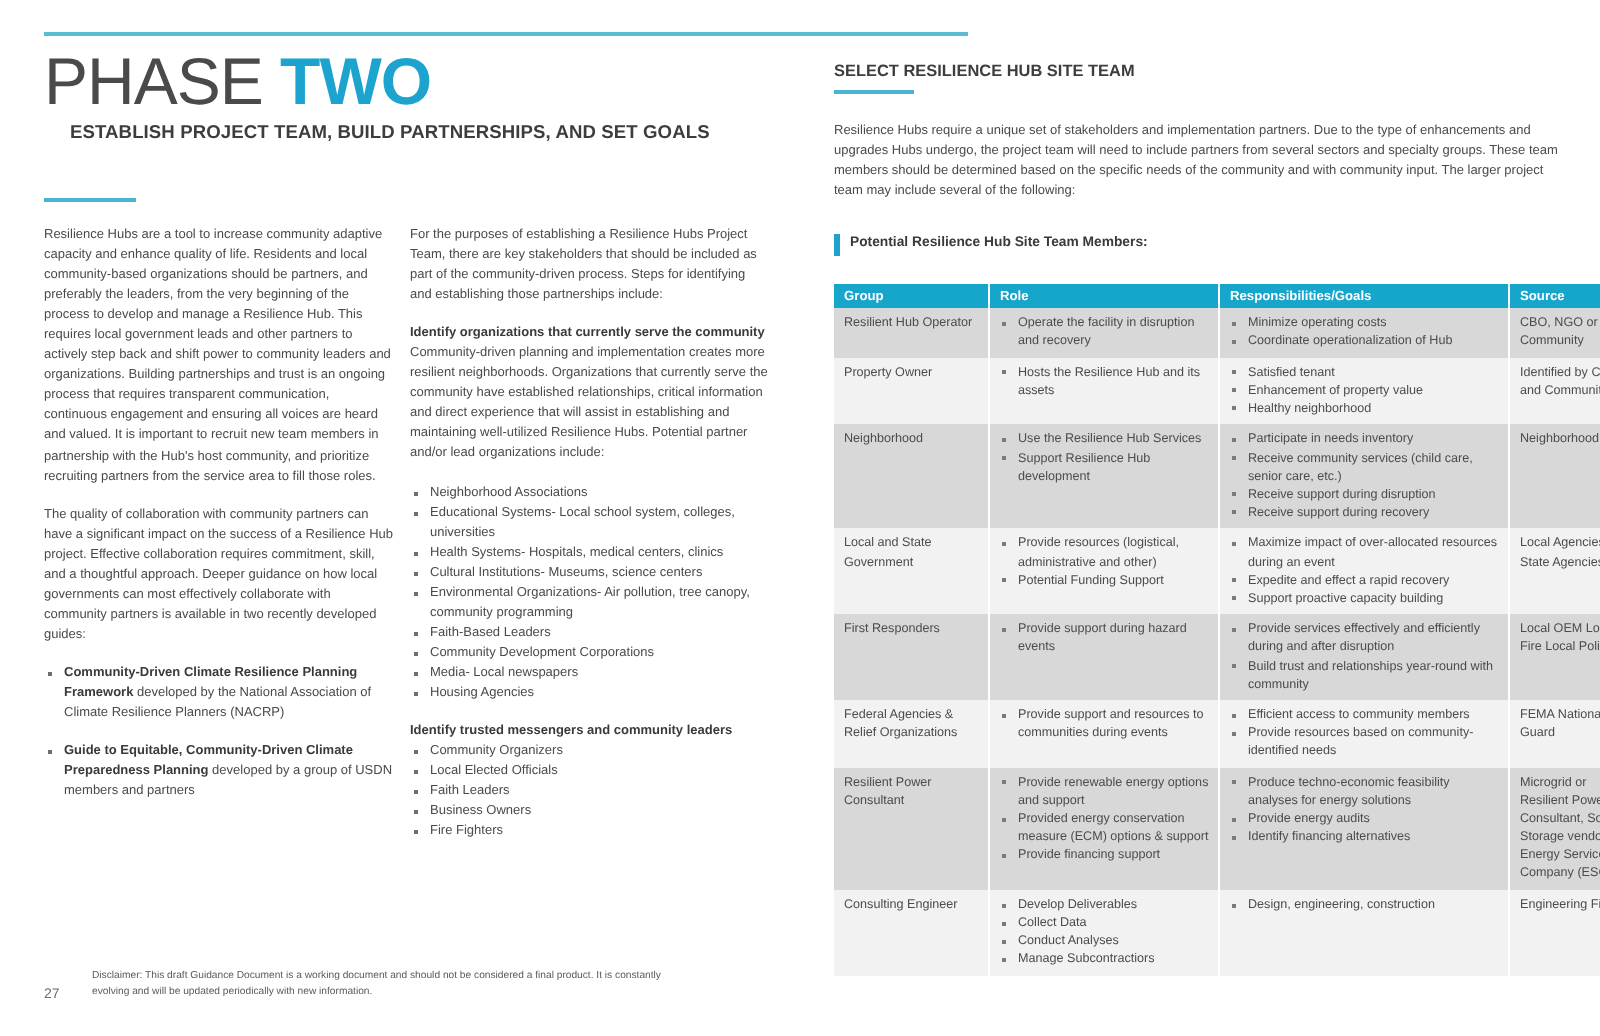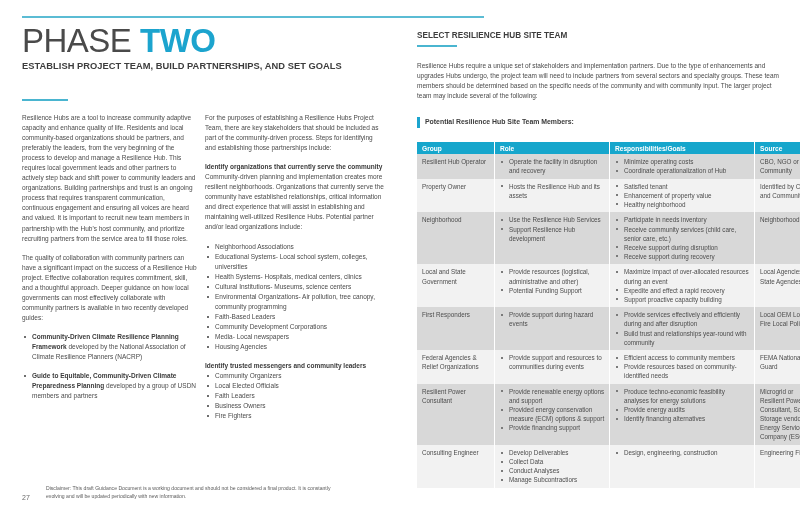--- a/index.html
+++ b/index.html
@@ -12,21 +12,21 @@
   }
   .spread{position:relative;width:800px;height:518px;}
 
   
   .page-left{position:absolute;left:0;top:0;width:400px;height:518px;}
   .top-rule{position:absolute;left:22px;top:16px;width:462px;height:2px;background:#5bbcd4;}
 
   .phase-title{position:absolute;left:22px;top:24px;font-size:33px;line-height:34px;font-weight:400;letter-spacing:-0.5px;color:#4a4a4a;white-space:nowrap;}
   .phase-title .two{color:#1ca4ce;font-weight:700;}
 
-  .phase-sub{position:absolute;left:22px;top:61px;font-size:9.3px;font-weight:700;letter-spacing:0.05px;color:#3d3d3d;white-space:nowrap;}
+  .phase-sub{position:absolute;left:35px;top:61px;font-size:9.3px;font-weight:700;letter-spacing:0.05px;color:#3d3d3d;white-space:nowrap;}
 
   .section-head{position:absolute;left:22px;top:85px;font-size:8.6px;font-weight:700;letter-spacing:0.02px;color:#3d3d3d;white-space:nowrap;}
   .section-underline{position:absolute;left:22px;top:99px;width:46px;height:2px;background:#4ab5d0;}
 
   .col{position:absolute;top:113px;font-size:6.5px;line-height:10.05px;color:#4a4a4a;}
   .col-1{left:22px;width:175px;}
   .col-2{left:205px;width:180px;}
   .col p{margin:0 0 9px 0;text-align:left;}
   .col h4{margin:0 0 0 0;font-size:6.5px;line-height:10.05px;font-weight:700;color:#3a3a3a;}
   .col ul{margin:0;padding:0;list-style:none;}

